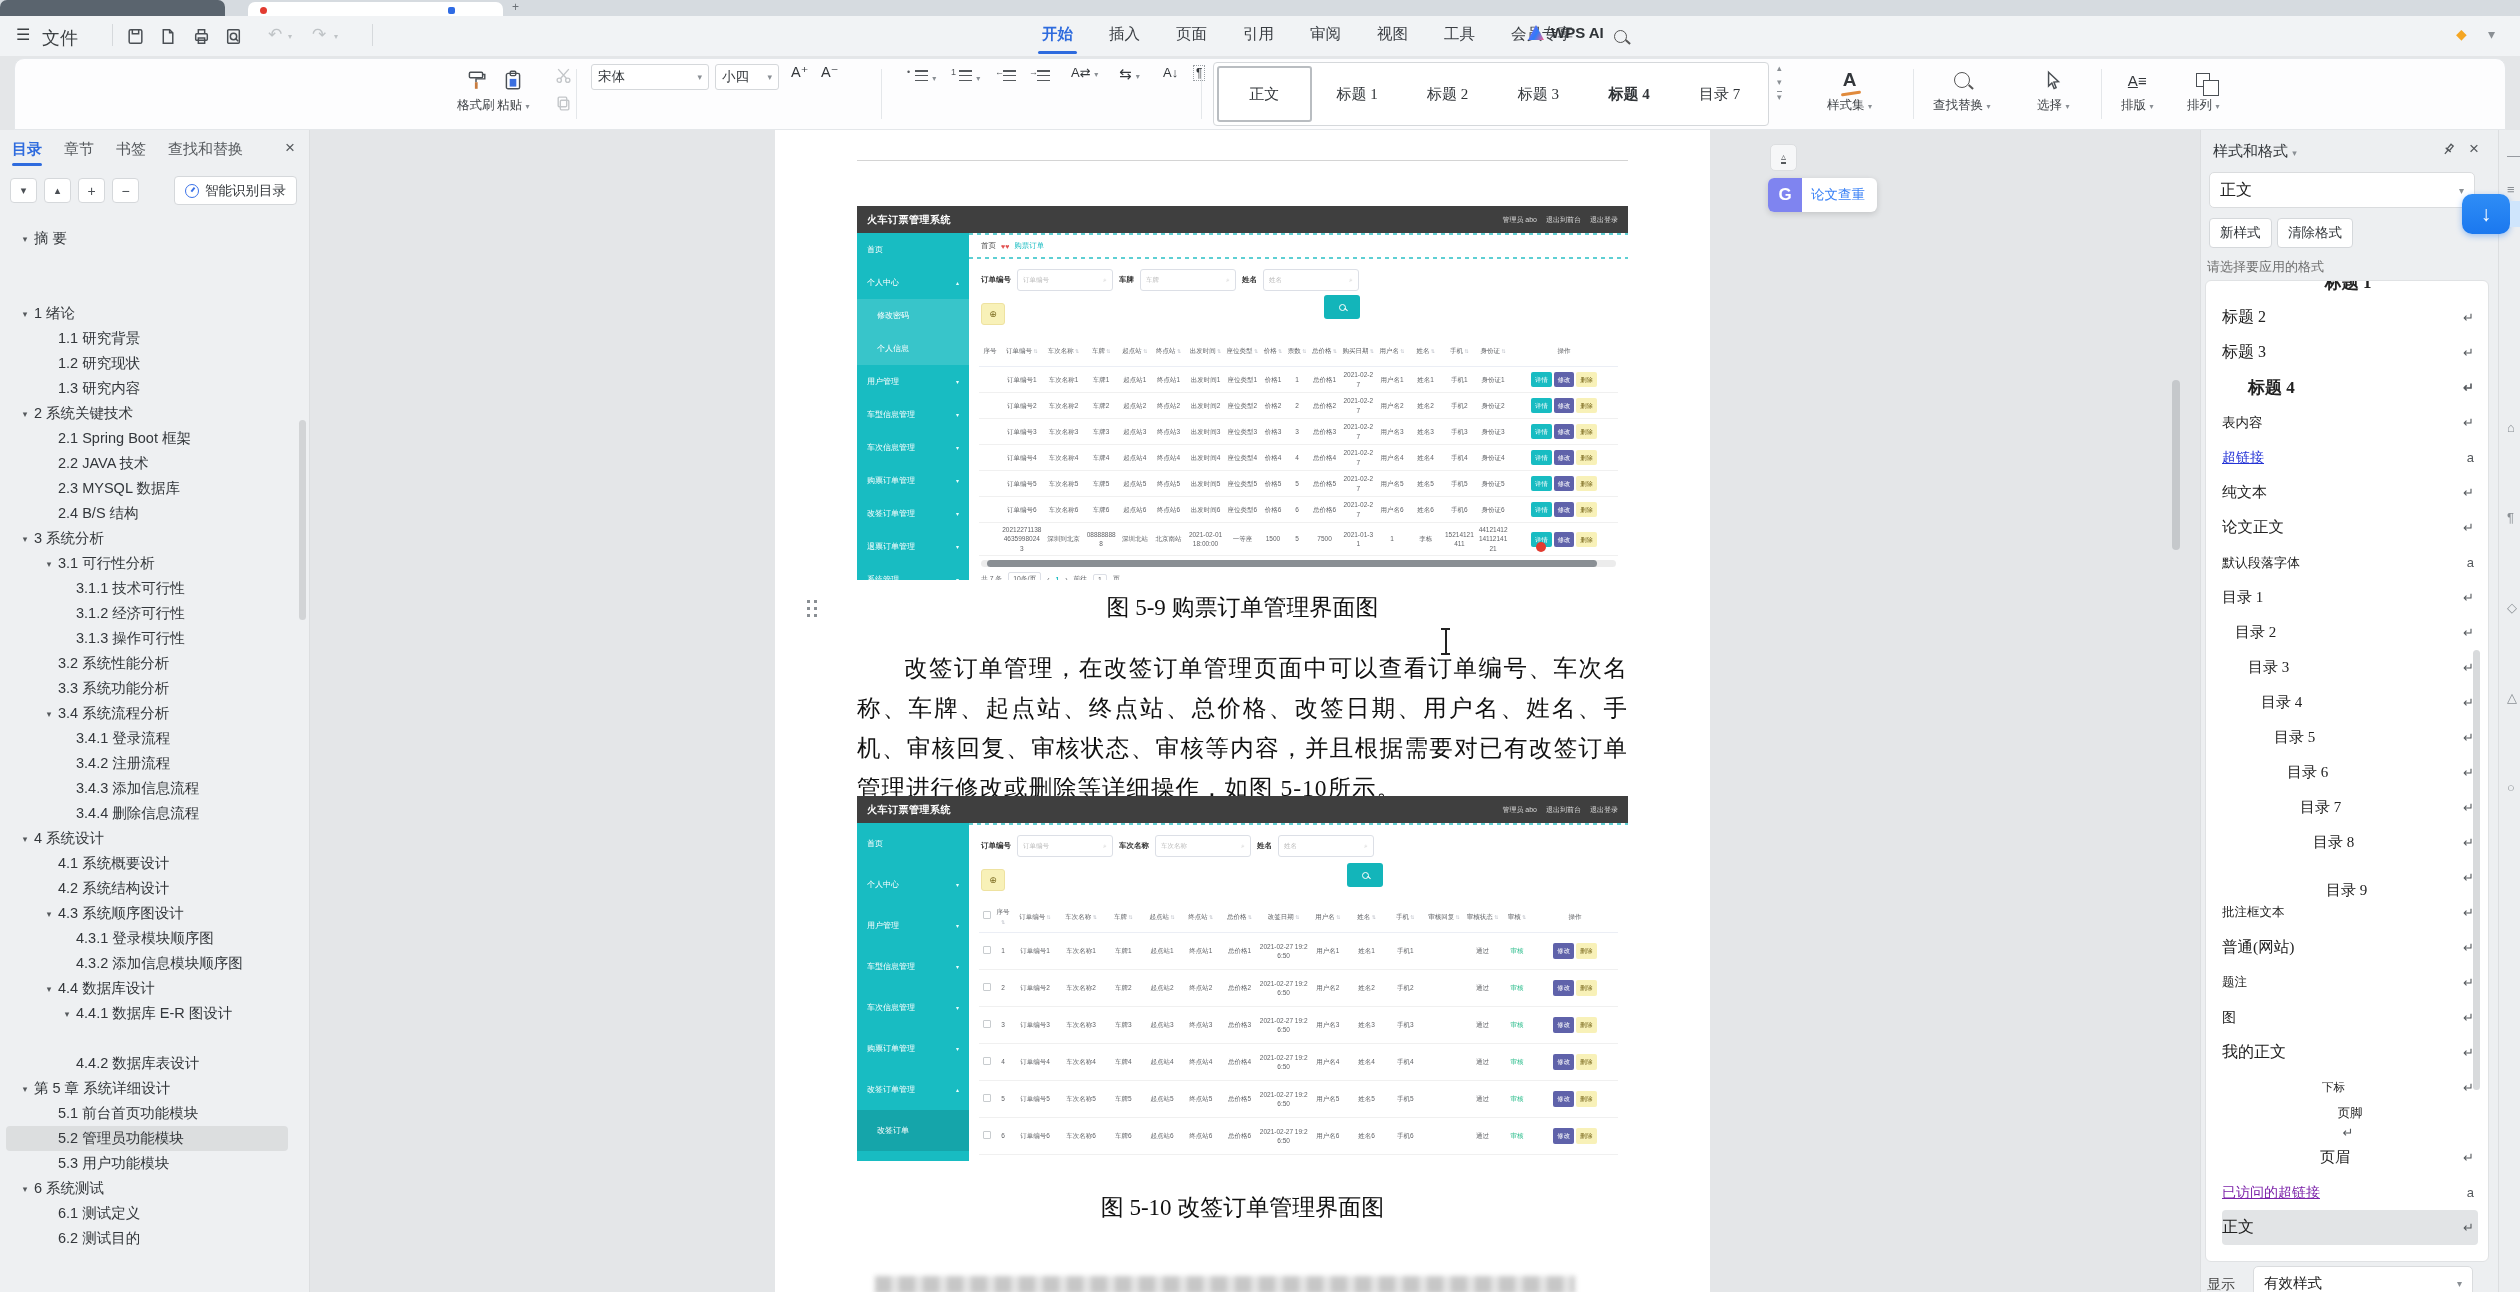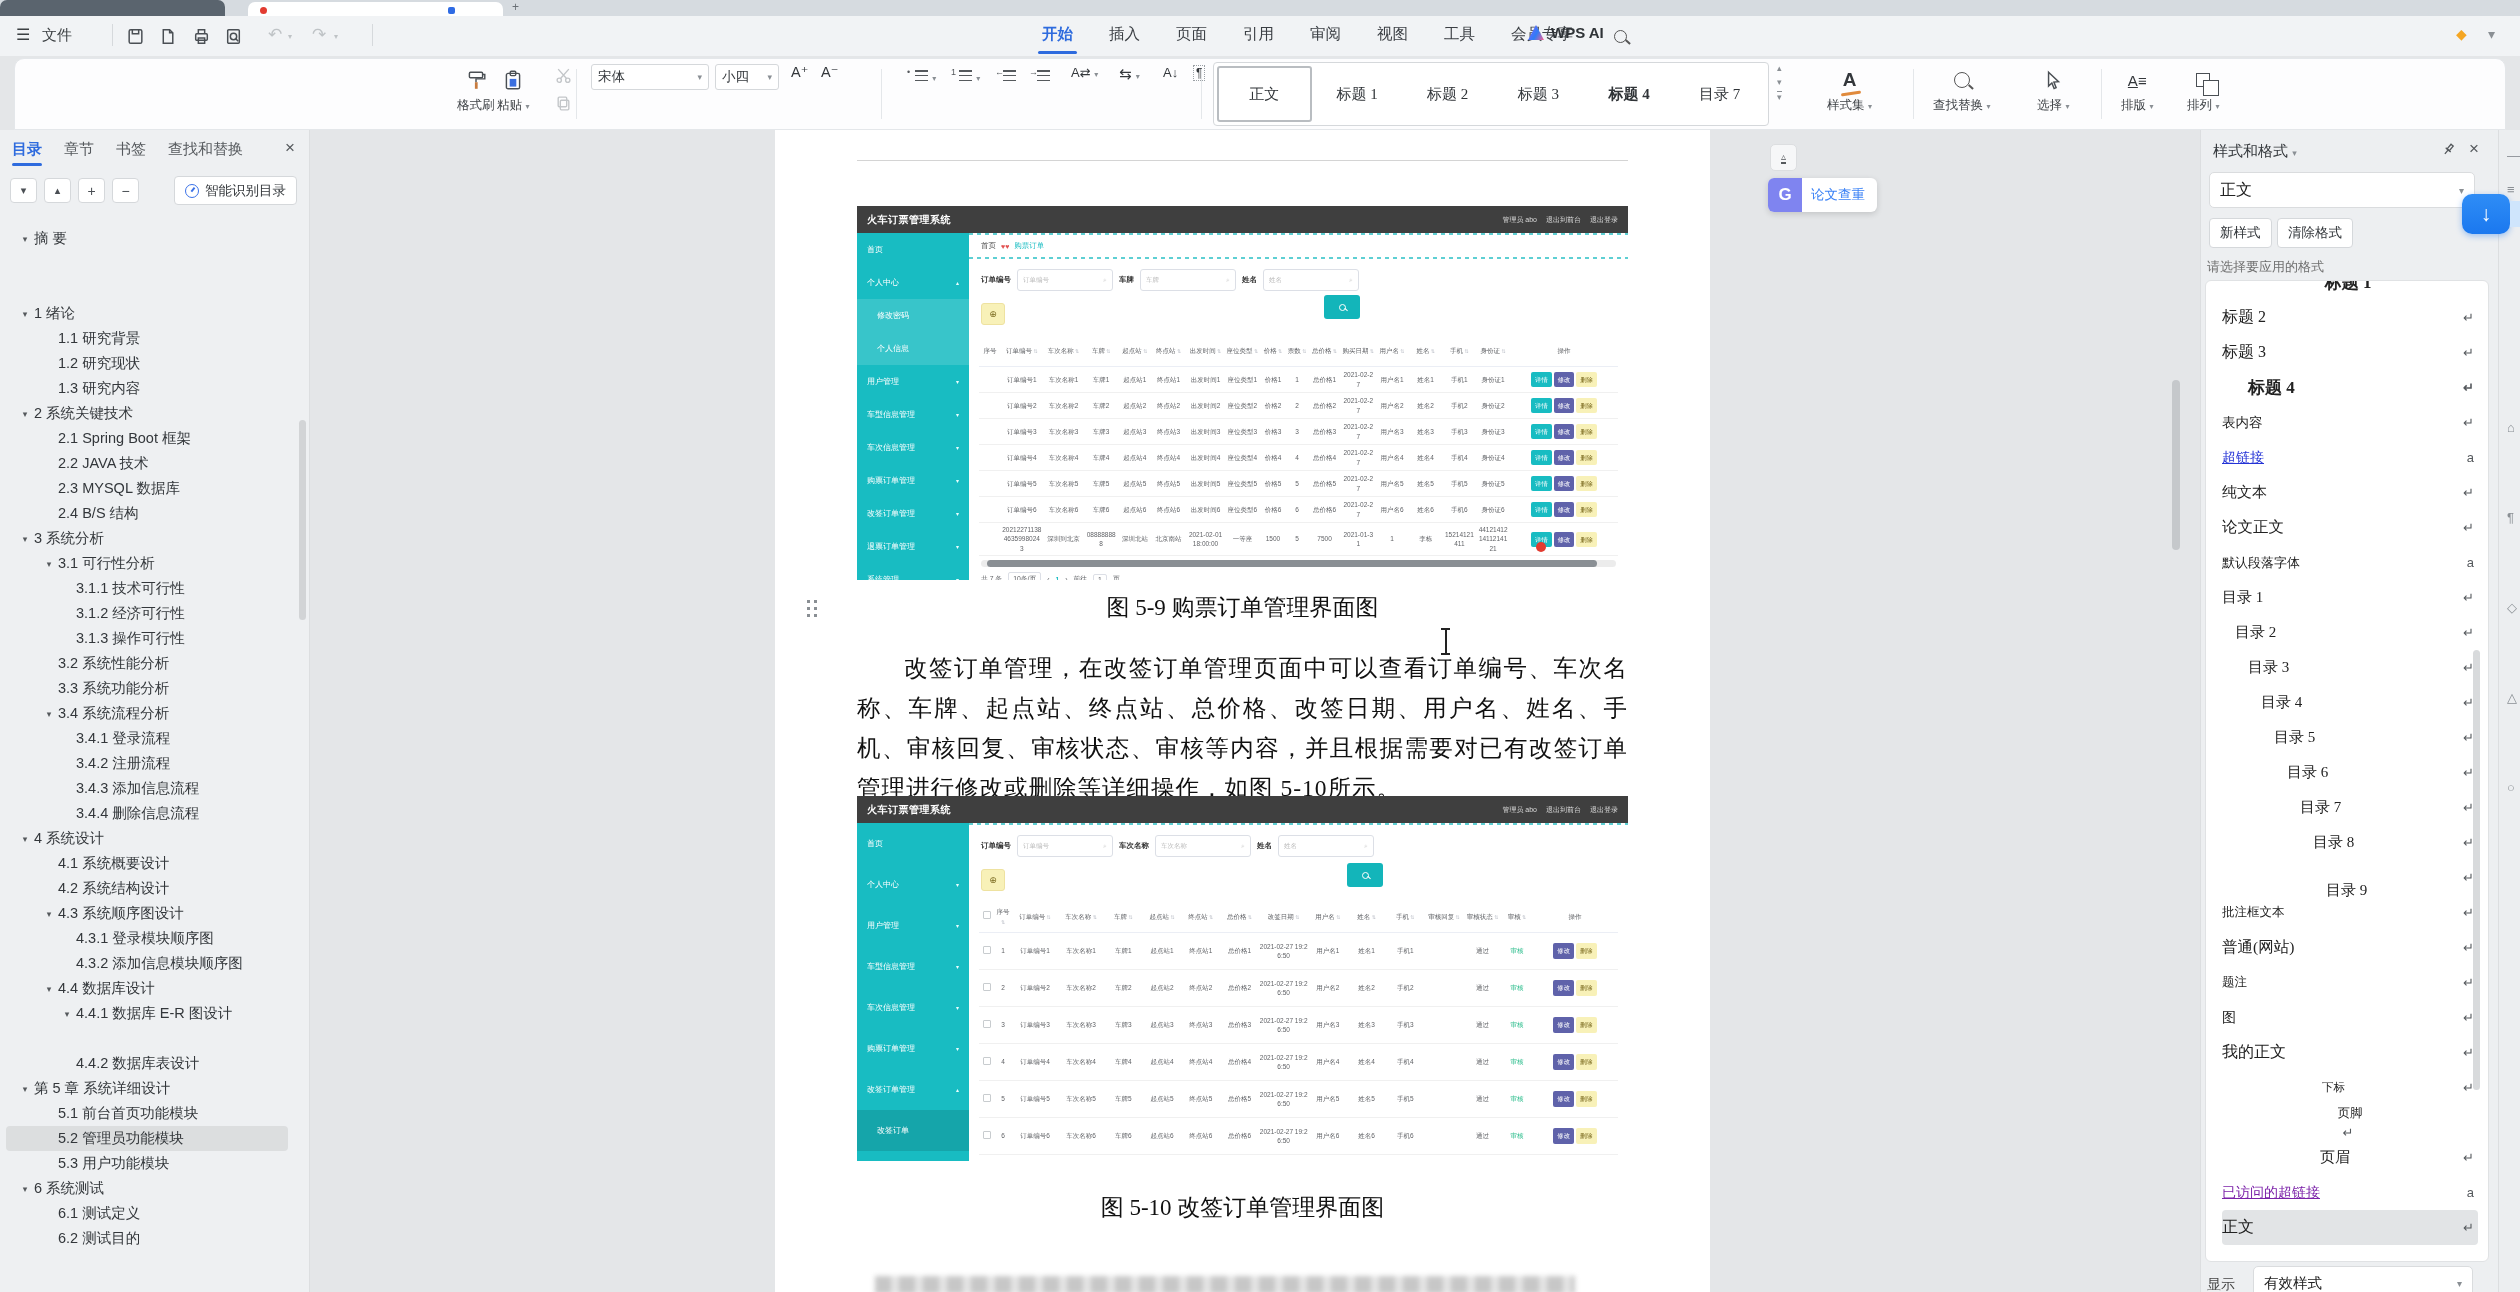--- a/index.html
+++ b/index.html
@@ -13,21 +13,21 @@
   .wtab-dark { position:absolute; left:0; top:0; width:225px; height:16px; background:#5a646e; border-radius:7px 7px 0 0; }
   .wtab-active { position:absolute; left:248px; top:2px; width:255px; height:14px; background:#fff; border-radius:7px 7px 0 0; }
   .wtab-active .dot { position:absolute; top:5px; width:7px; height:7px; border-radius:50%; }
   .dot.red { left:12px; background:#e23b30; }
   .dot.blue { left:200px; background:#2f6be4; border-radius:2px; }
   .tab-plus { position:absolute; left:512px; top:0; font-size:12px; color:#6a7076; }
 
   
   .menurow { position:absolute; left:0; top:16px; width:2520px; height:40px; background:#f1f3f5; }
   .menurow .hamb { position:absolute; left:16px; top:9px; font-size:16px; color:#3c4043; }
-  .filebtn { position:absolute; left:42px; top:10px; font-size:15px; color:#3c4043; }
+  .filebtn { position:absolute; left:42px; top:10px; font-size:18px; color:#3c4043; }
   .vsep { position:absolute; top:8px; width:1px; height:22px; background:#d6d9dc; }
   .qbtn { position:absolute; top:7px; width:26px; height:26px; display:flex; align-items:center; justify-content:center; }
   .qbtn svg { width:19px; height:19px; stroke:#4a4f54; fill:none; stroke-width:1.4; }
   .undo { position:absolute; top:8px; font-size:17px; color:#bfc3c6; }
   .tinycaret { position:absolute; top:16px; font-size:8px; color:#bfc3c6; }
   .rtabs { position:absolute; left:1042px; top:8px; display:flex; gap:36px; }
   .rtab { font-size:15.5px; color:#3b3f44; position:relative; cursor:default; }
   .rtab.active { color:#2e6bde; font-weight:bold; }
   .rtab.active::after { content:""; position:absolute; left:-4px; right:-4px; bottom:-9px; height:3px; background:#2e6bde; border-radius:2px; }
   .wpsai { position:absolute; left:1528px; top:8px; display:flex; align-items:center; gap:7px; }

